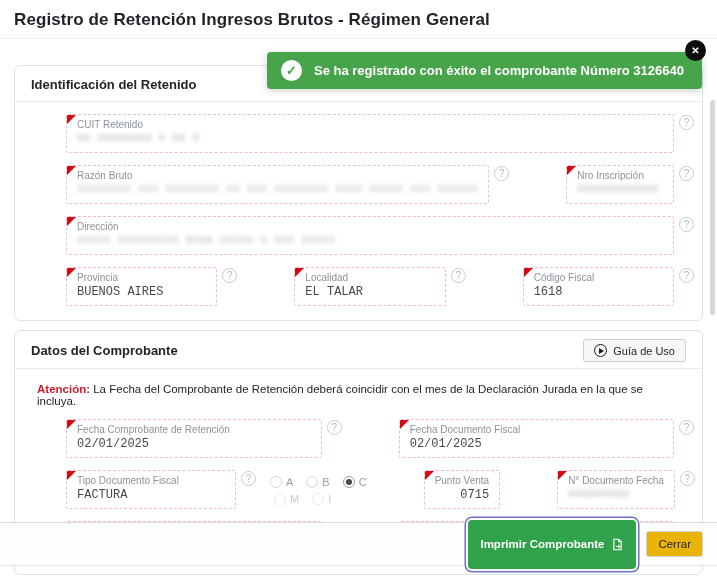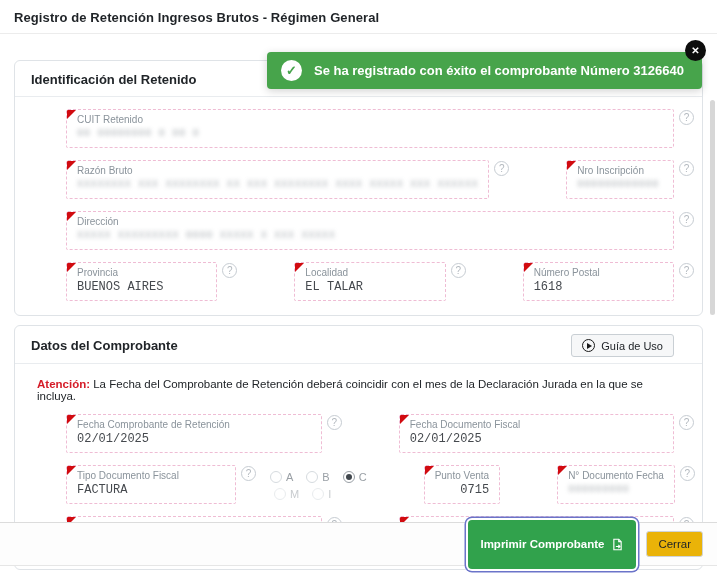--- a/index.html
+++ b/index.html
@@ -2,21 +2,21 @@
 <html><head>
 <meta charset="utf-8">
 <style>
   * { margin:0; padding:0; box-sizing:border-box; }
   html,body { width:717px; height:580px; background:#fff; overflow:hidden;
               font-family:"Liberation Sans", sans-serif; }
   .modal { position:relative; width:717px; height:580px; background:#fff; overflow:hidden; }
 
   
   .titlebar { padding:10px 14px 8px; border-bottom:1px solid #ececec; }
-  .titlebar h1 { font-size:13px; font-weight:bold; color:#1f2327; letter-spacing:.1px; }
+  .titlebar h1 { font-size:17px; font-weight:bold; color:#1f2327; letter-spacing:.1px; }
 
   
   .card { margin:0 14px; border:1px solid #dfe3e7; border-radius:6px; background:#fff; }
   .card1 { margin-top:26px; }
   .card2 { margin-top:9px; }
   .card-header { display:flex; align-items:center; justify-content:space-between;
                  padding:11px 16px 9px; border-bottom:1px solid #e9ecef; }
   .card-title { font-size:13px; font-weight:bold; color:#212529; }
   .card-body { padding:12px 8px 14px; }
 
@@ -53,21 +53,21 @@
   .rcirc { width:12px; height:12px; border:1px solid #d6dbdf; border-radius:50%;
            background:#fff; display:flex; align-items:center; justify-content:center; }
   .rcirc.sel { border-color:#9aa0a6; }
   .rcirc.sel::after { content:""; width:6px; height:6px; border-radius:50%; background:#41474d; }
   .rlabel { font-size:11px; color:#9aa0a6; }
   .radio-row.dim { opacity:.55; }
 
   
   .guia-btn { display:flex; align-items:center; gap:6px; background:#f6f7f8;
               border:1px solid #c9cfd4; border-radius:3px; padding:4px 10px;
-              font-size:11px; color:#212529; cursor:pointer; margin:-3px 12px; }
+              font-size:11px; color:#212529; cursor:pointer; margin:-3px 0; }
   .play-circle { width:13px; height:13px; border:1.4px solid #1a1a1a; border-radius:50%;
                  display:flex; align-items:center; justify-content:center; }
   .play-circle::after { content:""; width:0; height:0; border-left:5px solid #1a1a1a;
                         border-top:3px solid transparent; border-bottom:3px solid transparent;
                         margin-left:1px; }
 
   
   .atencion { font-size:11.5px; color:#212529; margin:2px 14px 12px; }
   .atencion b { color:#d51c28; font-weight:bold; }
 
@@ -176,21 +176,21 @@
           <div class="field">
             <span class="flag"></span>
             <div class="flabel">Localidad</div>
             <div class="fvalue">EL TALAR</div>
           </div>
           <span class="help">?</span>
         </div>
         <div class="fw w-third">
           <div class="field">
             <span class="flag"></span>
-            <div class="flabel">Número Postal</div>
+            <div class="flabel">Código Fiscal</div>
             <div class="fvalue">1618</div>
           </div>
           <span class="help">?</span>
         </div>
       </div>
 
     </div>
   </section>
 
   <section class="card card2">

